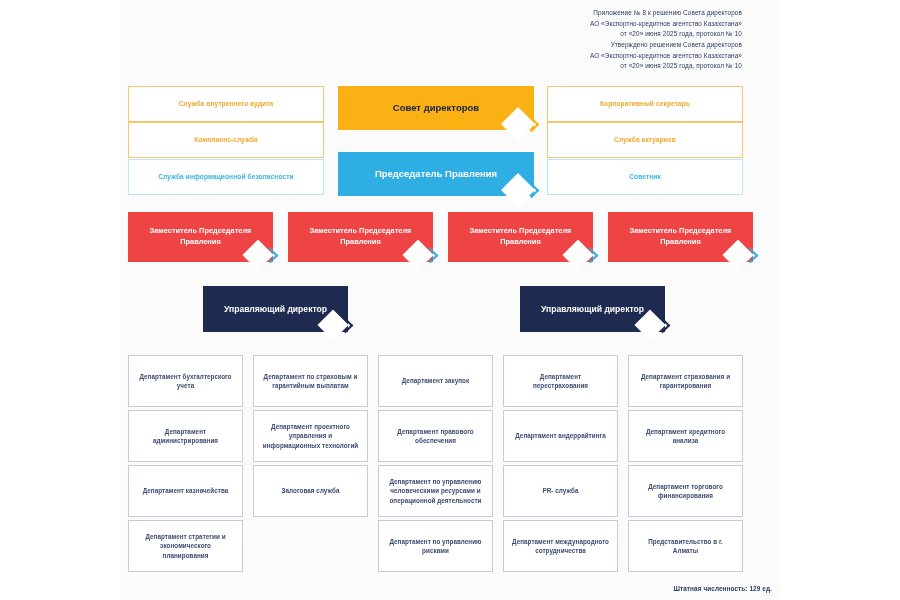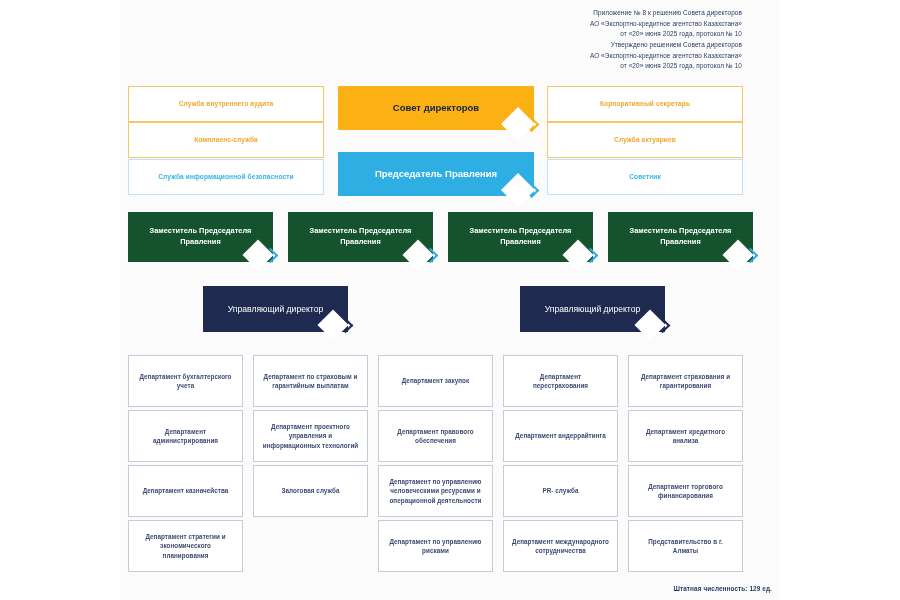--- a/index.html
+++ b/index.html
@@ -82,32 +82,32 @@
   }
   
   .box.solid-blue {
     background: #2eaee2;
     color: #ffffff;
     font-size: 9.5px;
     font-weight: bold;
   }
   
   .box.solid-blue-sm {
-    background: #14532d;
+    background: #ef4444;
     color: #ffffff;
     font-size: 7.4px;
     font-weight: bold;
     line-height: 1.45;
   }
   
   .box.solid-navy {
     background: #1f2a51;
     color: #ffffff;
     font-size: 8.6px;
-    font-weight: normal;
+    font-weight: bold;
     line-height: 1.45;
   }
   
   .box.dept {
     background: #ffffff;
     border: 1px solid #c6cbda;
     color: #3c4a72;
     font-size: 6.3px;
     font-weight: bold;
     line-height: 1.5;

